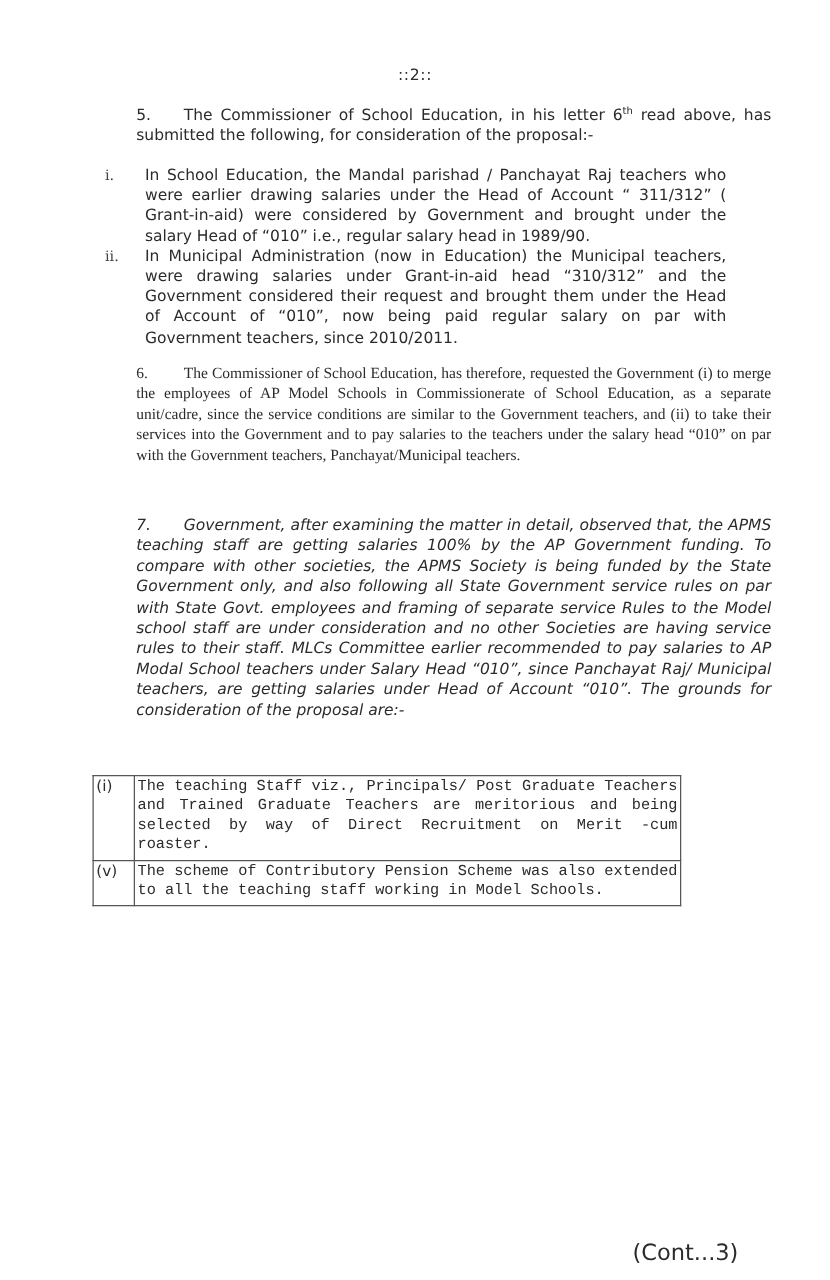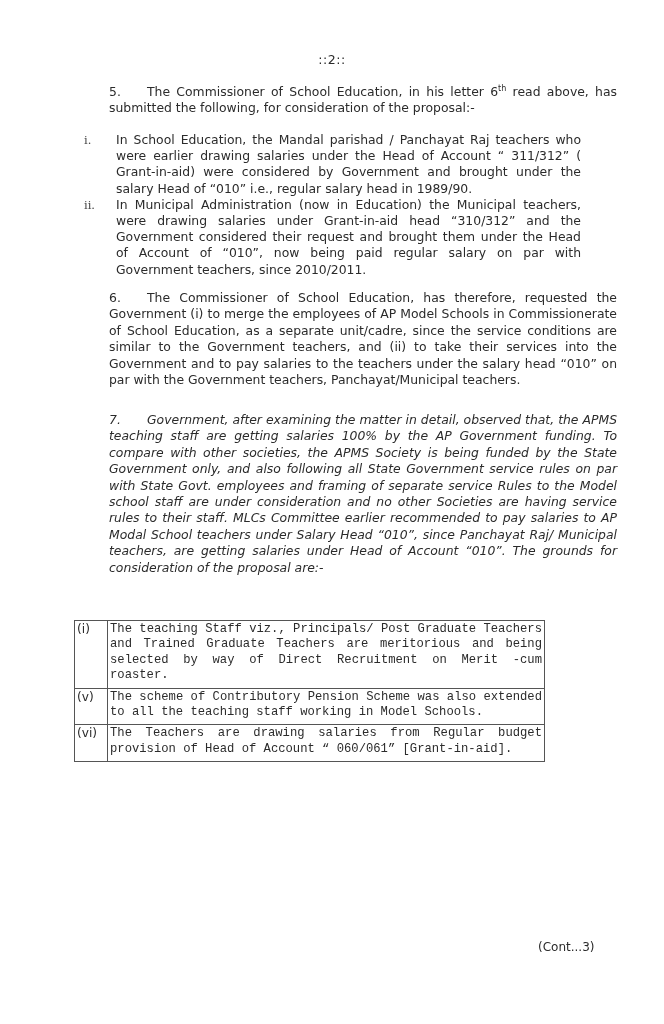--- a/index.html
+++ b/index.html
@@ -19,38 +19,38 @@
     .para {
       position: absolute; left: 73px; width: 508px;
       line-height: 16.4px; text-align: justify; margin-left: 36px;
     }
     .para .num { display: inline-block; width: 38px; }
     .p5 { top: 84px; }
     .sublist { position: absolute; left: 84px; width: 497px; top: 132px; line-height: 16.2px; }
     .subitem { display: flex; }
     .subitem .roman { width: 32px; flex: none; font-family: "DejaVu Serif", serif; font-size: 11.5px; color: #444; }
     .subitem .txt { flex: 1; text-align: justify; }
-    .p6 { top: 290px; }
+    .p6 { top: 290px; font-family: Liberation Serif, serif; }
     .p7 { top: 412px; font-style: italic; }
     .grounds-table {
       position: absolute; left: 74px; top: 620px; width: 471px;
       border-collapse: collapse;
       border: 1.5px solid #555;
     }
     .grounds-table td {
       border: 1.5px solid #555;
       vertical-align: top;
       padding: 1px 2px 4px 2px;
       line-height: 15.4px;
       font-size: 12.2px;
     }
     .grounds-table td.idx { width: 28px; }
     .grounds-table td.txt { text-align: justify; text-align-last: left; font-family: Liberation Mono, monospace; }
     .cont {
-      position: absolute; top: 940px; left: 506px; font-size: 12px; margin-left: 32px;
+      position: absolute; top: 992px; left: 506px; font-size: 18px;
     }
     sup { font-size: 8px; line-height: 0; }
   </style>
 </head>
 <body>
 
 <div class="page-num">::2::</div>
 
 <div class="para p5">
   <span class="num">5.</span><span>The Commissioner of School Education, in his letter 6</span><sup>th</sup><span> read above, has submitted the following, for consideration of the proposal:-</span>
@@ -78,20 +78,16 @@
 <table class="grounds-table">
   <tbody>
     <tr>
       <td class="idx">(i)</td>
       <td class="txt">The teaching Staff viz., Principals/ Post Graduate Teachers and Trained Graduate Teachers are meritorious and being selected by way of Direct Recruitment on Merit -cum roaster.</td>
     </tr>
     <tr>
       <td class="idx">(v)</td>
       <td class="txt">The scheme of Contributory Pension Scheme was also extended to all the teaching staff working in Model Schools.</td>
     </tr>
-    <tr>
-      <td class="idx">(vi)</td>
-      <td class="txt">The Teachers are drawing salaries from Regular budget provision of Head of Account “ 060/061” [Grant-in-aid].</td>
-    </tr>
   </tbody>
 </table>
 
 <div class="cont">(Cont...3)</div>
 
 </body></html>

